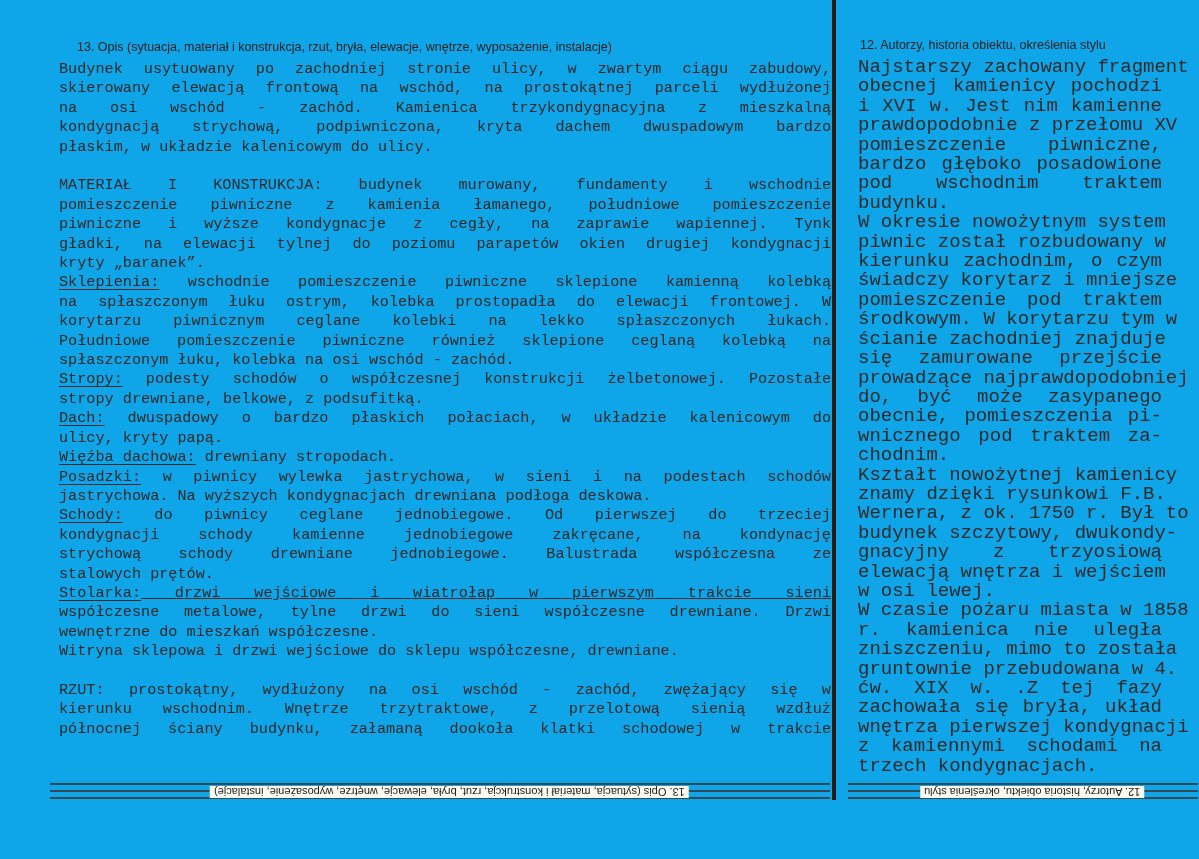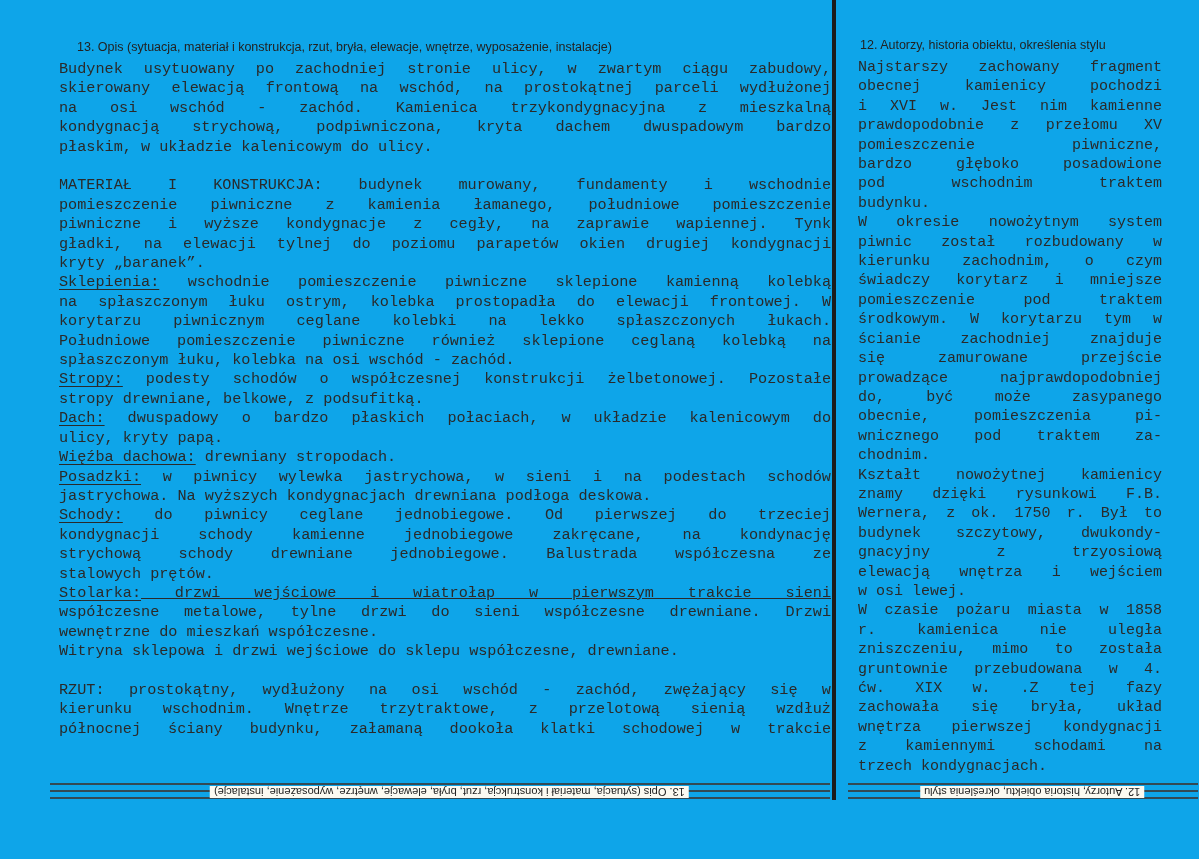--- a/index.html
+++ b/index.html
@@ -23,21 +23,21 @@
   .h-left { left:77px; top:40px; }
   .h-right { left:860px; top:38px; }
   .col-left {
     position:absolute; left:42px; top:60px; width:772px;
     font-size:15.2px; line-height:19.4px;
     text-align:justify;
     margin-left:17px;
   }
   .col-right {
     position:absolute; left:858px; top:58px; width:304px;
-    font-size:15px; line-height:19.4px;
+    font-size:19px; line-height:19.4px;
     text-align:justify;
   }
   .line { display:block; white-space:nowrap; text-align-last:justify; text-align:justify; }
   .line.last { text-align-last:left; }
   .gap { height:19.4px; }
   .u { text-decoration:underline; text-underline-offset:3px; }
   .band {
     position:absolute; top:780px; height:24px;
     background:
       repeating-linear-gradient(180deg, transparent 0 3px, #3a3a3a 3px 5px, transparent 5px 7px);

